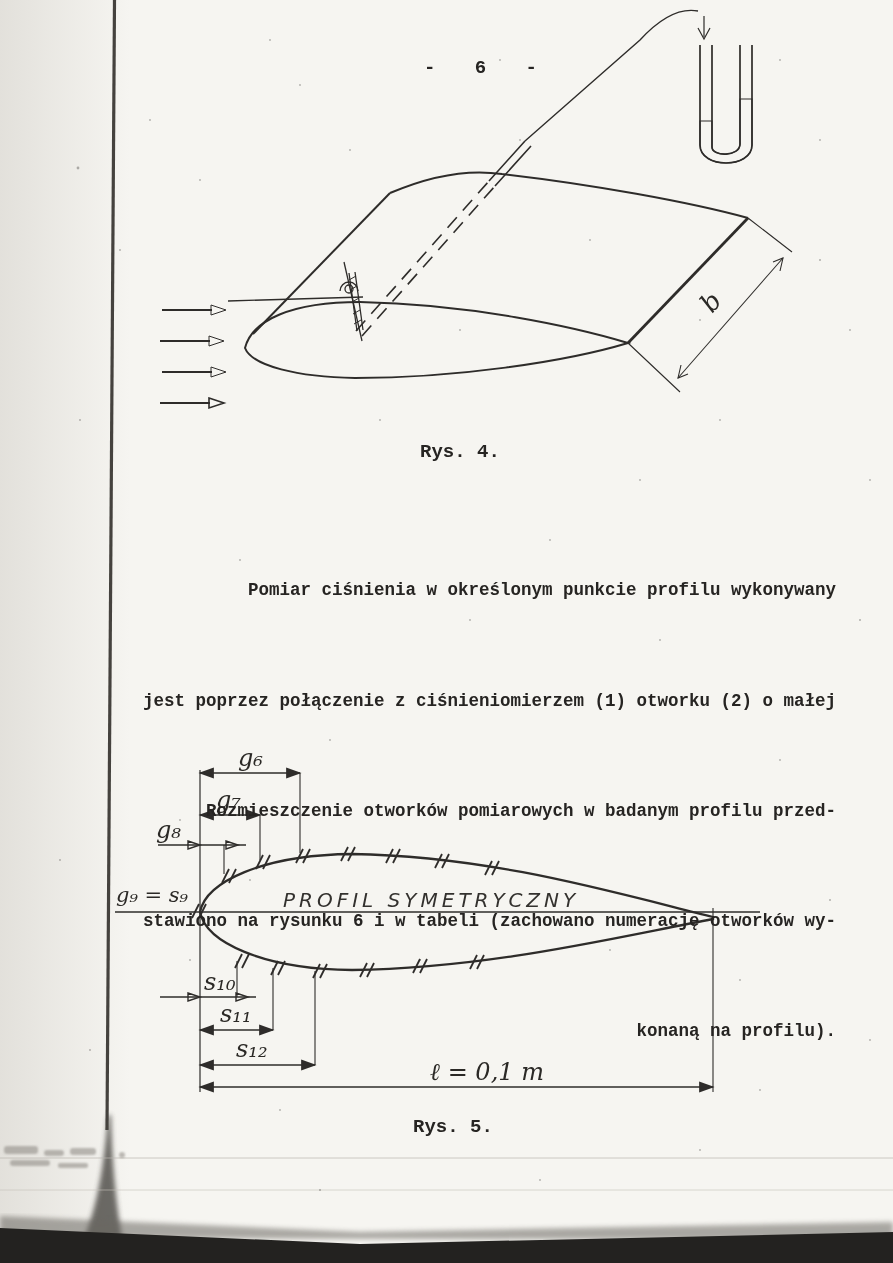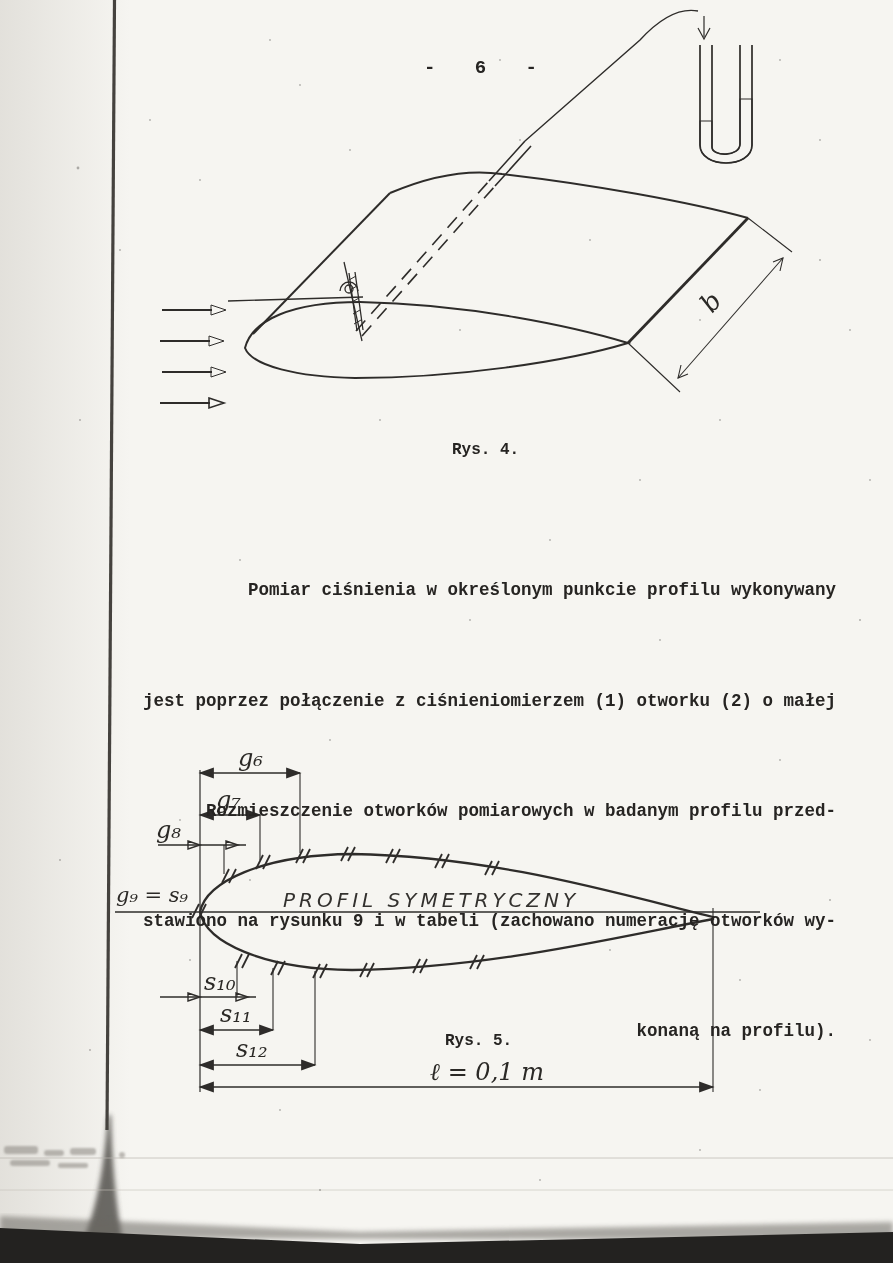--- a/index.html
+++ b/index.html
@@ -3,23 +3,23 @@
 <meta charset="utf-8">
 <style>
   html,body{margin:0;padding:0;background:#888;}
   .page{position:relative;width:893px;height:1263px;background:#f6f5f1;overflow:hidden;
         font-family:"Liberation Sans",sans-serif;}
   .page::before{content:"";position:absolute;left:0;top:0;width:130px;height:100%;
         background:linear-gradient(90deg,rgba(190,186,178,.35),rgba(190,186,178,0));pointer-events:none;}
   .art{position:absolute;left:0;top:0;width:893px;height:1263px;}
   .mono{font-family:"Liberation Mono","DejaVu Sans Mono",monospace;color:#262422;font-weight:600;}
   .pageno{position:absolute;left:424px;top:57px;font-size:19px;word-spacing:28px;}
-  .caption{position:absolute;font-size:16px;margin-left:32px;}
+  .caption{position:absolute;font-size:19px;}
   .cap4{left:420px;top:441px;}
-  .cap5{left:413px;top:1032px;}
+  .cap5{left:413px;top:1116px;}
   .text-block{position:absolute;left:122px;top:499px;font-size:17.5px;line-height:36.7px;white-space:pre;}
   .line{height:36.7px;text-align:right;}
   .line.indent{padding-left:84px;}
   
   .ink path,.ink line,.ink circle{stroke:#2e2c2a;fill:none;}
   .hand{font-family:"DejaVu Serif",serif;font-style:italic;fill:#2b2926;}
   .hand-caps{font-family:"DejaVu Sans",sans-serif;font-style:italic;letter-spacing:4px;fill:#33312e;}
 </style>
 </head>
 <body>
@@ -215,19 +215,19 @@
   </g>
 </svg>
 
 <div class="pageno mono">- 6 -</div>
 <div class="caption cap4 mono">Rys. 4.</div>
 
 <div class="text-block mono">
   <div class="line indent">Pomiar ciśnienia w określonym punkcie profilu wykonywany</div>
   <div class="line">jest poprzez połączenie z ciśnieniomierzem (1) otworku (2) o małej</div>
   <div class="line indent">Rozmieszczenie otworków pomiarowych w badanym profilu przed-</div>
-  <div class="line">stawiono na rysunku 9 i w tabeli (zachowano numerację otworków wy-</div>
+  <div class="line">stawiono na rysunku 6 i w tabeli (zachowano numerację otworków wy-</div>
   <div class="line">konaną na profilu).</div>
 </div>
 
 <div class="caption cap5 mono">Rys. 5.</div>
 
 </div>
 
 </body></html>

